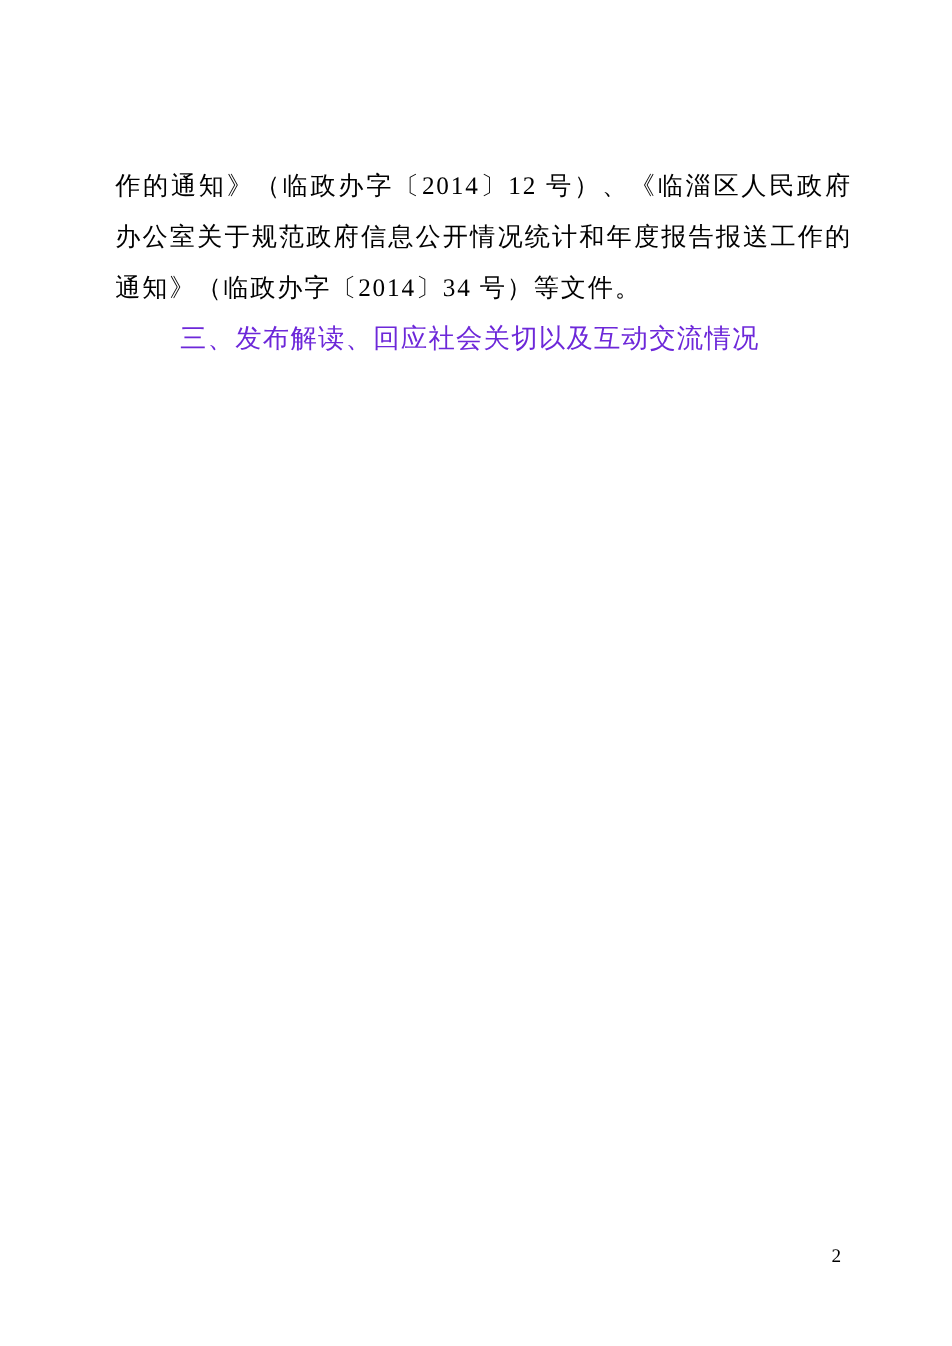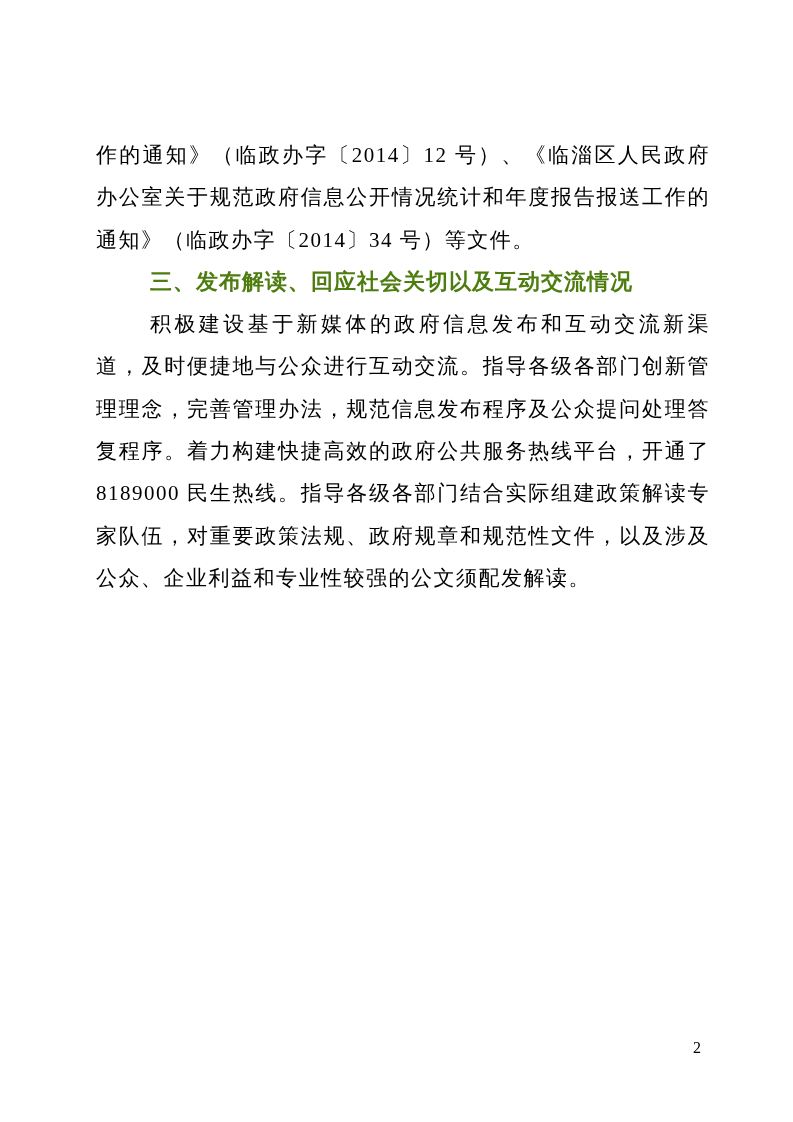--- a/index.html
+++ b/index.html
@@ -30,26 +30,26 @@
     text-align: justify;
     text-justify: inter-character;
     color: #000000;
   }
   .body-para.indented {
     text-indent: 54px;
   }
   .section-heading {
     margin: 0;
     font-family: "Liberation Sans", "DejaVu Sans", sans-serif;
-    font-weight: bold;
+    font-weight: normal;
     font-size: 22px;
     line-height: 42.3px;
     letter-spacing: 1px;
     padding-left: 54px;
-    color: #4d7c0f;
+    color: #6d28d9;
     white-space: nowrap;
   }
   .page-number {
     position: absolute;
     top: 1038px;
     right: 92px;
     font-size: 16px;
     line-height: 20px;
     color: #000000;
     font-family: "Liberation Serif", "DejaVu Serif", serif;
@@ -58,20 +58,19 @@
 </head>
 <body>
 
 <div class="doc-page">
   <div class="doc-content">
 
     <p class="body-para">作的通知》（临政办字〔2014〕12 号）、《临淄区人民政府办公室关于规范政府信息公开情况统计和年度报告报送工作的通知》（临政办字〔2014〕34 号）等文件。</p>
 
     <h2 class="section-heading">三、发布解读、回应社会关切以及互动交流情况</h2>
 
-    <p class="body-para indented">积极建设基于新媒体的政府信息发布和互动交流新渠道，及时便捷地与公众进行互动交流。指导各级各部门创新管理理念，完善管理办法，规范信息发布程序及公众提问处理答复程序。着力构建快捷高效的政府公共服务热线平台，开通了 8189000 民生热线。指导各级各部门结合实际组建政策解读专家队伍，对重要政策法规、政府规章和规范性文件，以及涉及公众、企业利益和专业性较强的公文须配发解读。</p>
 
 
 
   </div>
 
   <div class="page-number">2</div>
 </div>
 
 </body></html>

